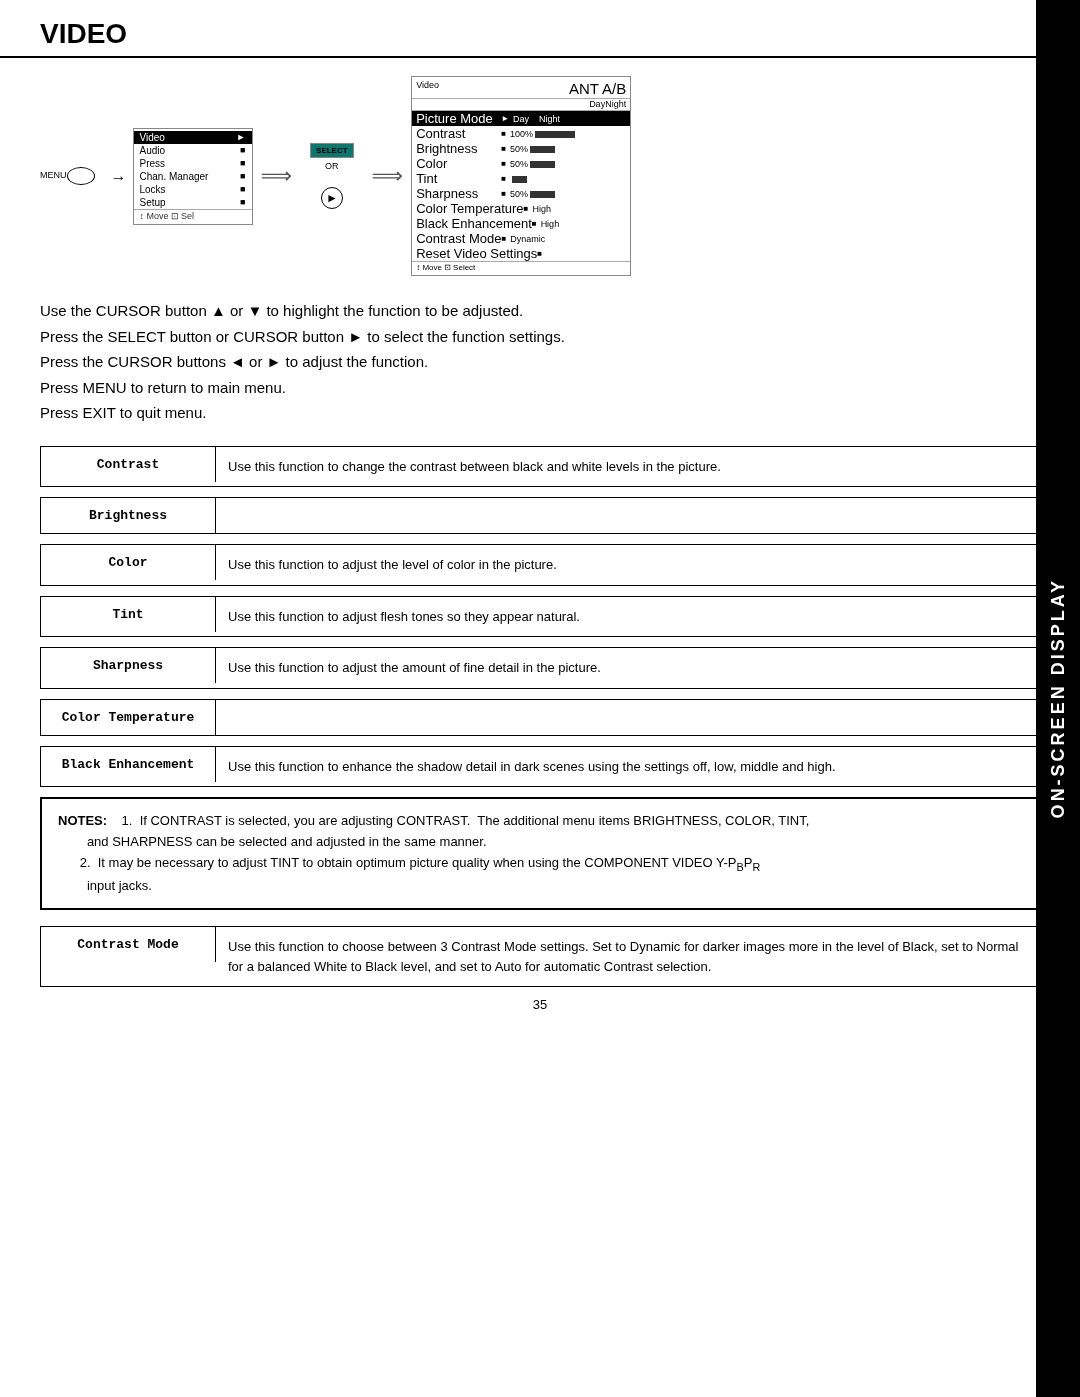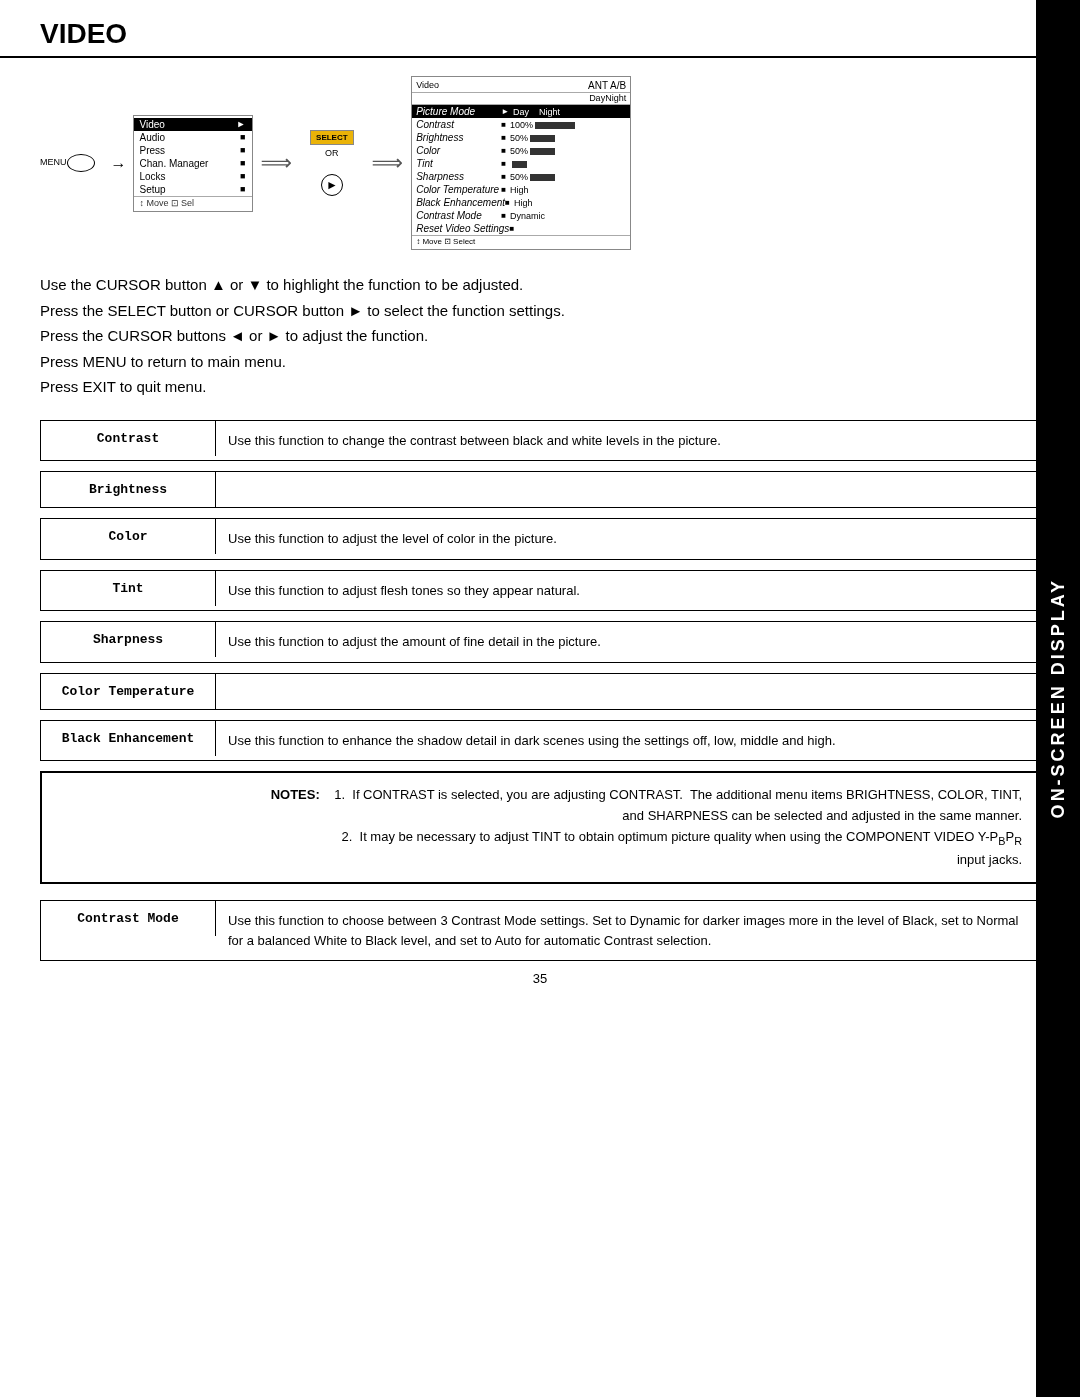--- a/index.html
+++ b/index.html
@@ -89,21 +89,21 @@
 
     
     .middle-section {
       display: flex;
       flex-direction: column;
       align-items: center;
       margin: 0 10px;
     }
     .select-btn {
       border: 1px solid #888;
-      background: #eab308;
+      background: #0f766e;
       font-size: 8px;
       padding: 2px 5px;
       margin-bottom: 3px;
       font-weight: bold;
     }
     .or-text {
       font-size: 9px;
       margin-bottom: 16px;
     }
     .circle-arrow {
@@ -136,22 +136,21 @@
       align-items: center;
       padding: 0px 4px;
       min-height: 13px;
     }
     .detail-box .detail-row.selected-row {
       background: #000;
       color: #fff;
     }
     .detail-box .detail-row .row-label {
       min-width: 85px;
-      font-size: 10px;
-      font-style: italic;
+      font-size: 13px;
     }
     .detail-box .detail-row .row-arrow {
       font-size: 8px;
       margin-right: 4px;
     }
     .detail-box .detail-row .row-value {
       font-size: 9px;
     }
     .detail-box .detail-row .bar {
       display: inline-block;
@@ -164,21 +163,21 @@
       border-top: 1px solid #aaa;
       padding: 1px 4px;
       font-size: 8px;
     }
     .ant-header {
       font-size: 9px;
       display: flex;
       gap: 8px;
       margin-left: 4px;
     }
-    .ant-header span { font-size: 10px; text-align: right; }
+    .ant-header span { font-size: 15px; text-align: right; }
 
     
     .instructions {
       font-size: 15px;
       line-height: 1.7;
       margin-bottom: 20px;
     }
 
     
     .feature-row {
@@ -208,21 +207,20 @@
       flex: 1;
     }
 
     
     .notes-section {
       border: 2px solid #000;
       padding: 12px 16px;
       margin-bottom: 16px;
       font-size: 13px;
       line-height: 1.6;
-      text-align: right;
     }
     .notes-section .notes-title {
       font-weight: bold;
     }
 
     
     .page-number {
       text-align: center;
       font-size: 13px;
       margin-top: 10px;

